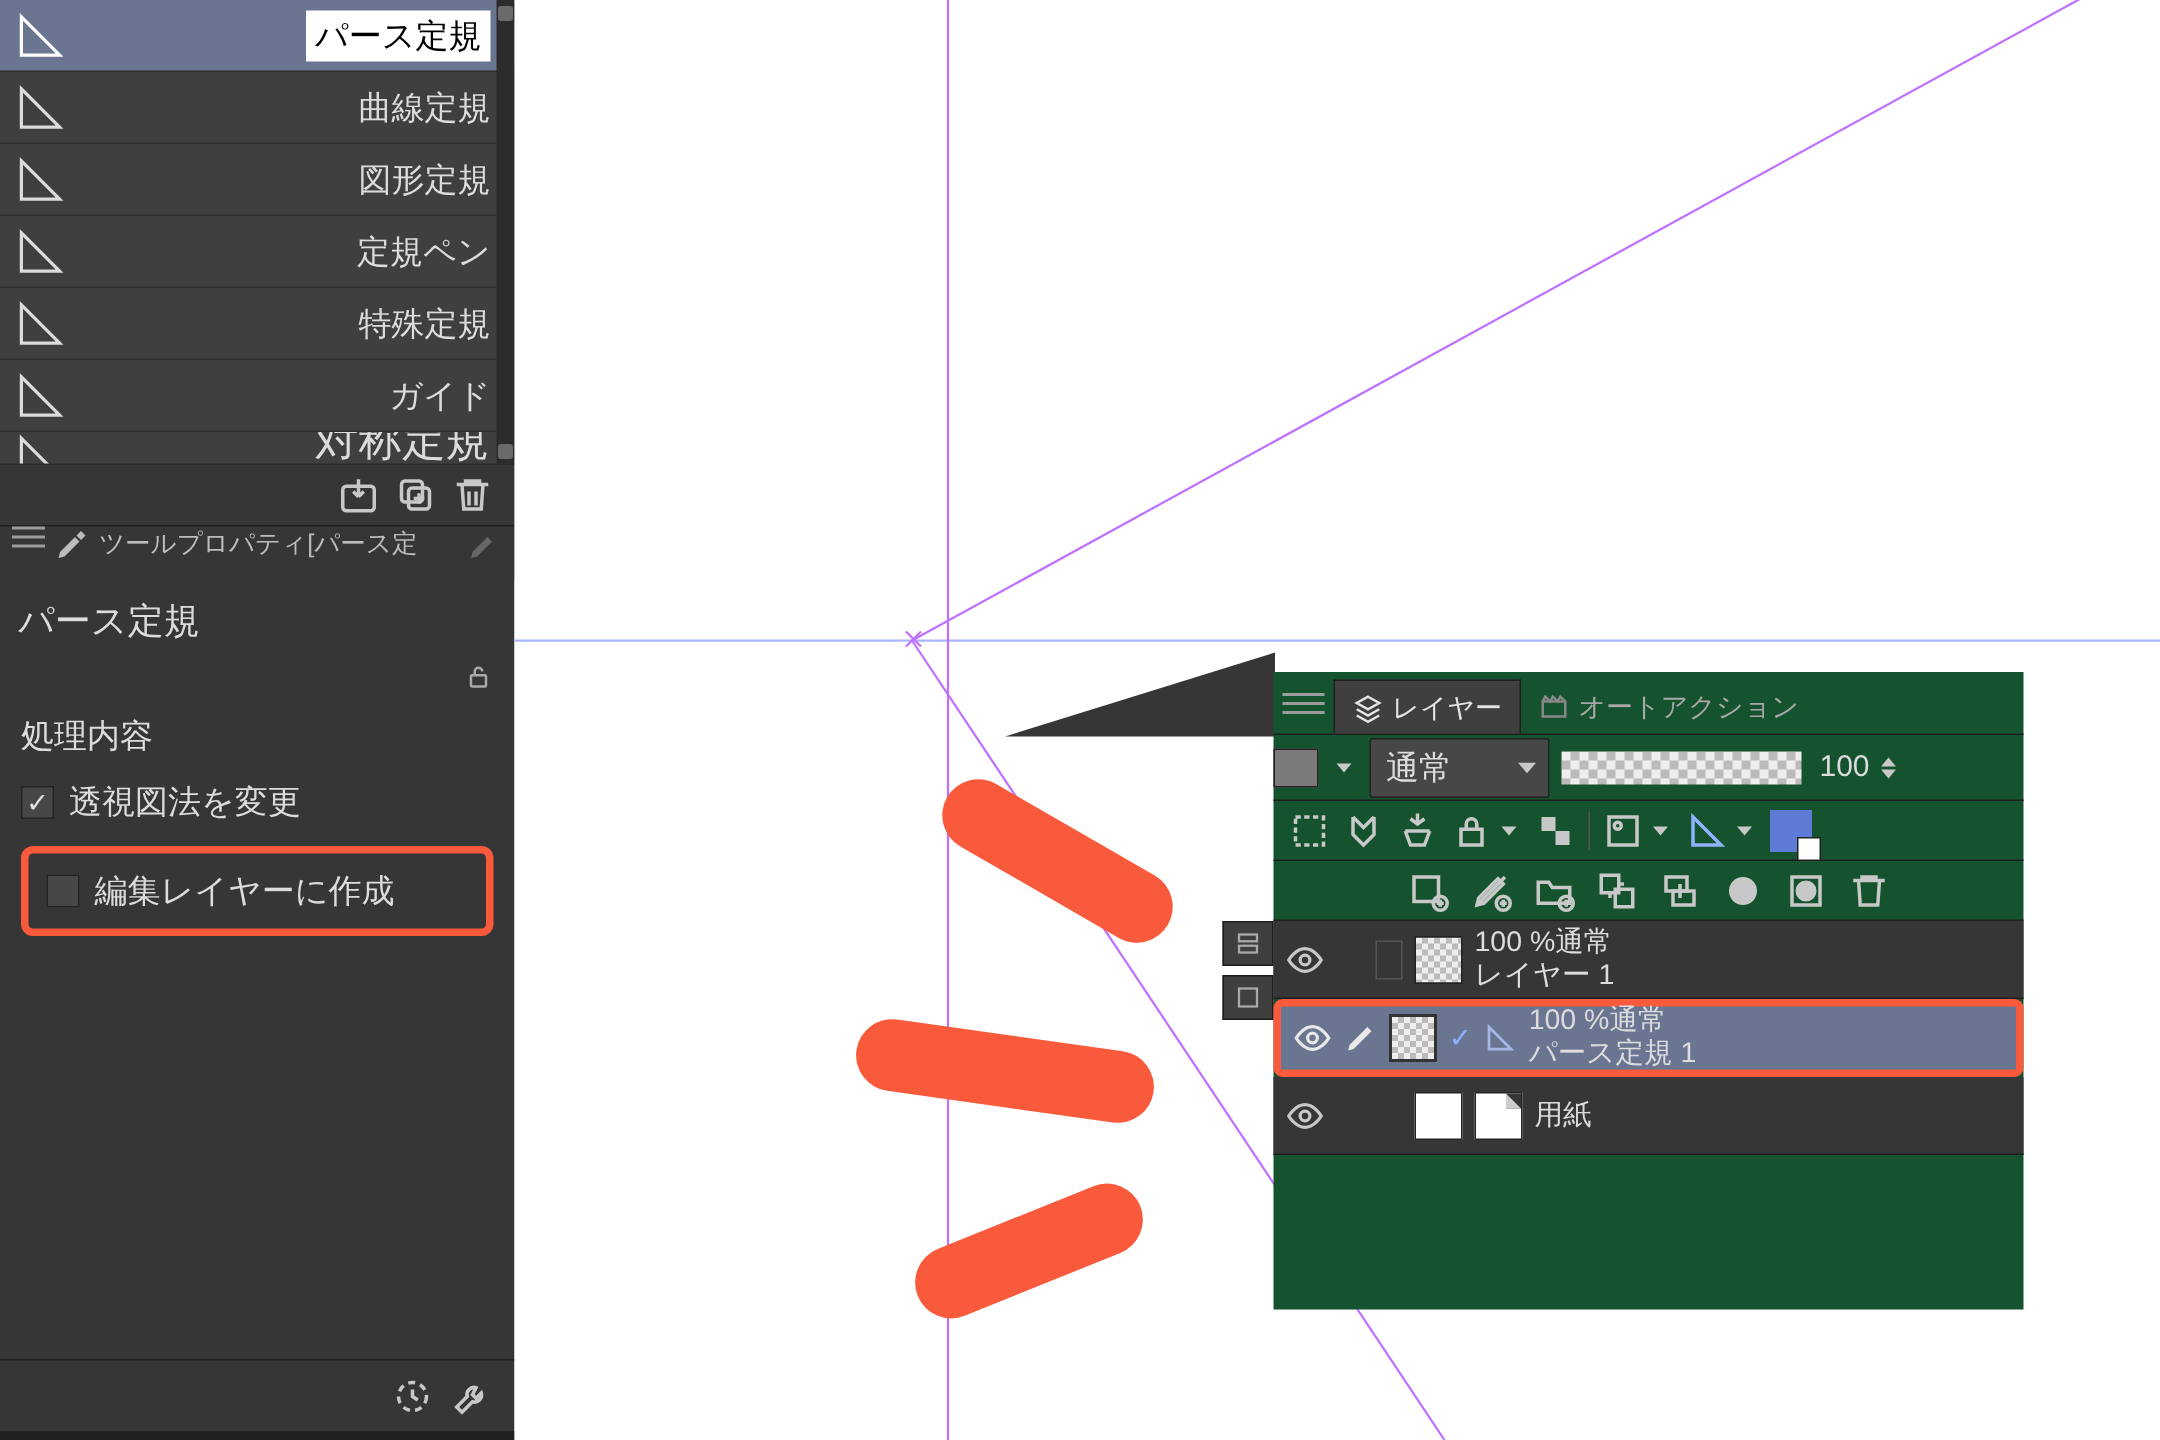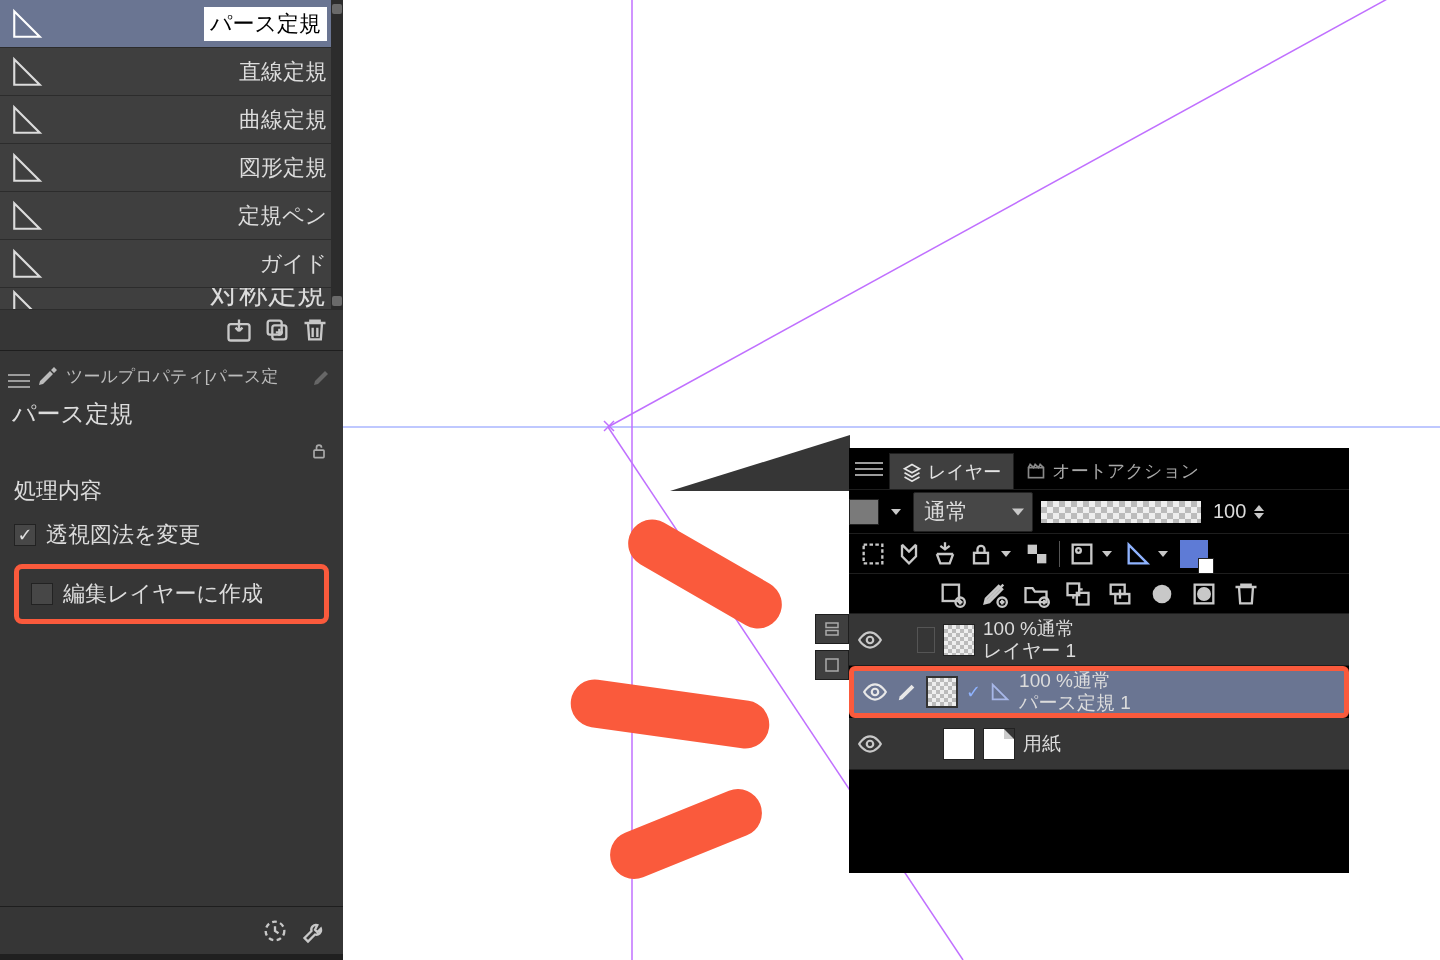--- a/index.html
+++ b/index.html
@@ -21,21 +21,21 @@
   .subtool-row.selected .label { background: #fff; color: #000; padding: 2px 6px; }
   .subtool-scrollbar { position: absolute; right: 0; top: 0; bottom: 0; width: 12px; background: #2c2c2c; }
   .subtool-scrollbar .thumb { position: absolute; left: 1px; right: 1px; top: 4px; height: 10px; background: #6a6a6a; border-radius: 2px; }
   .subtool-scrollbar .thumb2 { position: absolute; left: 1px; right: 1px; bottom: 4px; height: 10px; background: #6a6a6a; border-radius: 2px; }
   .subtool-last-peek { height: 22px; background:#3f3f3f; display:flex; align-items:flex-start; padding-left:10px; border-bottom:1px solid #2c2c2c; position:relative; overflow:hidden;}
   .subtool-last-peek .label{position:absolute; right:17px; font-size:29px; top:-14px;}
 
   .subtool-toolbar { height: 40px; background: #363636; display: flex; justify-content: flex-end; align-items: center; gap: 10px; padding-right: 14px; }
   .mini-icon { width: 28px; height: 28px; display: inline-flex; align-items: center; justify-content: center; color:#c8c8c8; }
 
-  .prop-header { height: 38px; background: #363636; border-top:1px solid #1e1e1e; display: flex; align-items: flex-end; padding: 0 8px; gap: 6px; font-size: 17px; color: #bcbcbc; }
+  .prop-header { height: 38px; background: #363636; border-top:1px solid #1e1e1e; display: flex; align-items: flex-start; padding: 0 8px; gap: 6px; font-size: 17px; color: #bcbcbc; }
   .hamb { width: 22px; display:flex; flex-direction:column; gap:4px;}
   .hamb span{height:2px;background:#9c9c9c;}
   .brush-icn { width:24px;height:24px;}
 
   .prop-title { padding: 10px 12px 6px; font-size: 24px; color:#dcdcdc; position:relative;}
   .lock-row { height:30px; display:flex; justify-content:flex-end; padding-right:14px; align-items:center;}
   .lock { width:20px;height:20px;}
 
   .prop-body { padding: 10px 14px; display:flex; flex-direction:column; gap:14px;}
   .prop-row { display:flex; align-items:center; gap:10px; font-size:22px;}
@@ -49,21 +49,21 @@
   .prop-footer-sep { height:6px; background:#202020;}
 
   
   .canvas { position:absolute; left:343px; top:0; right:0; bottom:0; background:#fff;}
   .canvas svg { position:absolute; inset:0; width:100%; height:100%; }
 
   
   .stroke { position:absolute; background:#fa5a3c; border-radius:999px; transform-origin:center; }
 
   
-  .layers-panel { position:absolute; left:849px; top:448px; width:500px; height:425px; background:#000000; color:#dcdcdc;}
+  .layers-panel { position:absolute; left:849px; top:448px; width:500px; height:425px; background:#14532d; color:#dcdcdc;}
   .callout-tail { position:absolute; left:670px; top:435px; width:0;height:0; border-right:180px solid #363636; border-top:56px solid transparent;}
   .lp-tabs { height:42px; display:flex; align-items:flex-end; padding-left:6px; gap:0; border-bottom:1px solid #1e1e1e;}
   .lp-hamb{width:28px; align-self:center; display:flex;flex-direction:column;gap:4px; margin-right:6px;}
   .lp-hamb span{height:2px;background:#9c9c9c;}
   .tab { height:36px; padding:0 12px; display:flex; align-items:center; gap:6px; font-size:18px; color:#a8a8a8;}
   .tab.active{ background:#3f3f3f; color:#e4e4e4; border:1px solid #1e1e1e; border-bottom:none;}
   .lp-row1 { height:44px; display:flex; align-items:center; gap:8px; padding:0 0; border-bottom:1px solid #1e1e1e;}
   .color-swatch{width:30px;height:26px;background:#7a7a7a;border:1px solid #222; position:relative;}
   .drop-caret{width:18px;height:26px;display:flex;align-items:center;justify-content:center;}
   .drop-caret::after{content:"";border-left:5px solid transparent;border-right:5px solid transparent;border-top:6px solid #c8c8c8;}
@@ -115,45 +115,45 @@
           </svg>
         </span>
       <span class="label">パース定規</span>
     </div>
     <div class="subtool-row">
       <span class="ruler-icon">
           <svg viewBox="0 0 32 32">
             <path class="ruler-svg-path" d="M4 4 L4 28 L28 28 Z"></path>
           </svg>
         </span>
-      <span class="label">直線定規</span>
+      <span class="label">曲線定規</span>
     </div>
     <div class="subtool-row">
       <span class="ruler-icon">
           <svg viewBox="0 0 32 32">
             <path class="ruler-svg-path" d="M4 4 L4 28 L28 28 Z"></path>
           </svg>
         </span>
-      <span class="label">曲線定規</span>
+      <span class="label">図形定規</span>
     </div>
     <div class="subtool-row">
       <span class="ruler-icon">
           <svg viewBox="0 0 32 32">
             <path class="ruler-svg-path" d="M4 4 L4 28 L28 28 Z"></path>
           </svg>
         </span>
-      <span class="label">図形定規</span>
+      <span class="label">定規ペン</span>
     </div>
     <div class="subtool-row">
       <span class="ruler-icon">
           <svg viewBox="0 0 32 32">
             <path class="ruler-svg-path" d="M4 4 L4 28 L28 28 Z"></path>
           </svg>
         </span>
-      <span class="label">定規ペン</span>
+      <span class="label">特殊定規</span>
     </div>
     <div class="subtool-row">
       <span class="ruler-icon">
           <svg viewBox="0 0 32 32">
             <path class="ruler-svg-path" d="M4 4 L4 28 L28 28 Z"></path>
           </svg>
         </span>
       <span class="label">ガイド</span>
     </div>
     <div class="subtool-last-peek">

